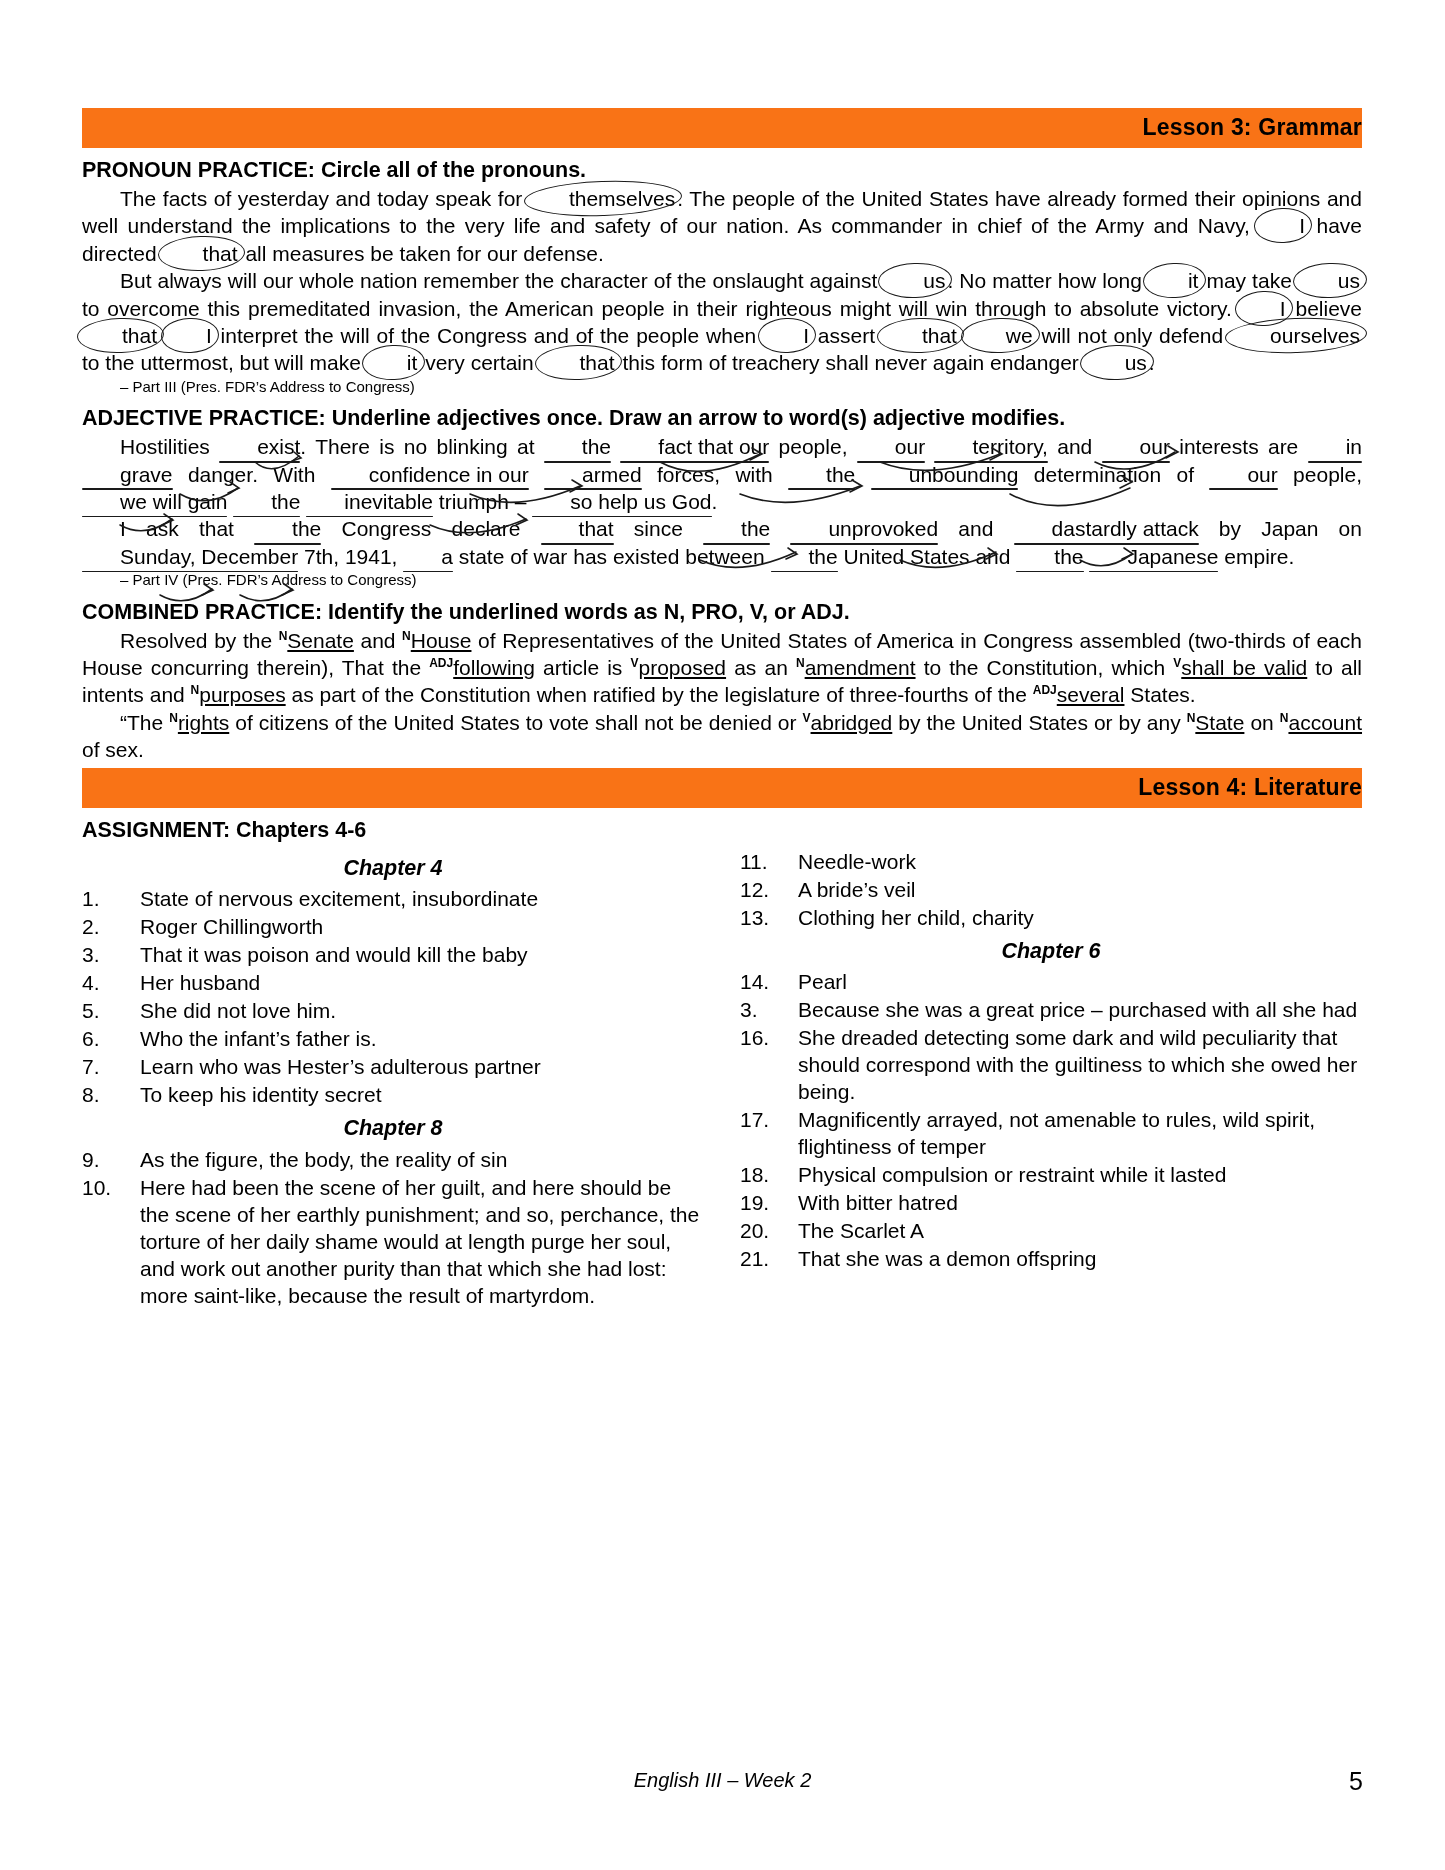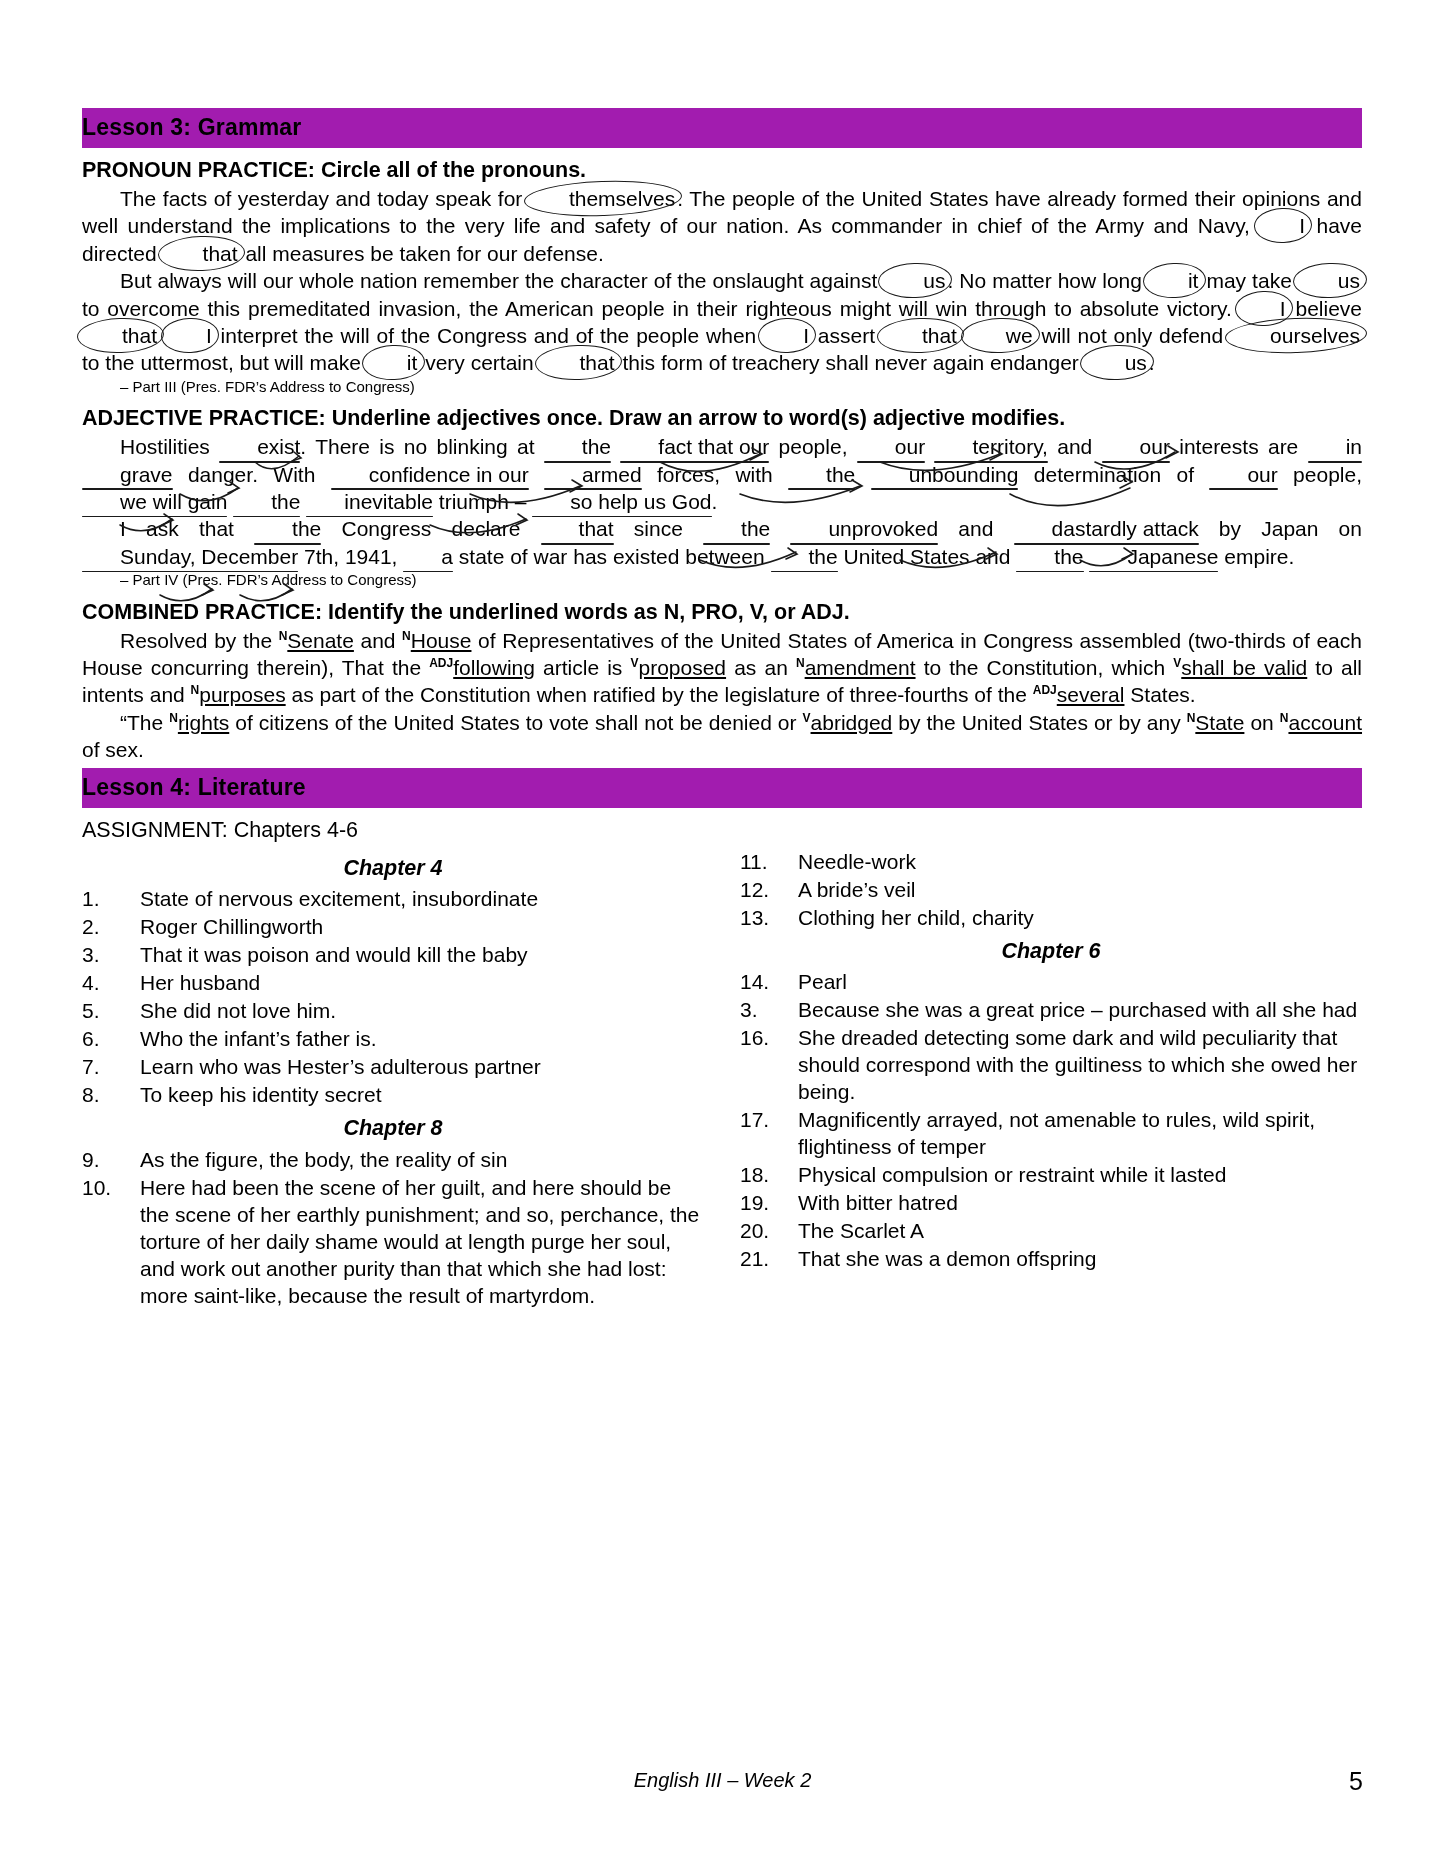--- a/index.html
+++ b/index.html
@@ -21,22 +21,22 @@
     height: 1870px;
     padding: 0;
   }
   .content {
     position: absolute;
     left: 82px;
     top: 108px;
     width: 1280px;
   }
   .section-bar {
-    background: #a21caf;
-    text-align: left;
+    background: #f97316;
+    text-align: right;
     font-weight: bold;
     font-size: 23px;
     padding: 6px 0 7px 0;
     letter-spacing: 0.2px;
   }
   .heading {
     font-weight: bold;
     font-size: 21.5px;
     margin-top: 10px;
     margin-bottom: 2px;
@@ -92,21 +92,21 @@
     left: 0; right: 0;
     bottom: -2px;
     height: 1.6px;
     background: #1a1a1a;
     border-radius: 2px;
   }
   .lit {
     margin-top: 4px;
   }
   .assign-heading {
-    font-weight: normal;
+    font-weight: bold;
     font-size: 21.5px;
     margin-top: 10px;
     margin-bottom: 6px;
   }
   .cols {
     display: flex;
     gap: 36px;
     margin-top: 2px;
   }
   .col {

